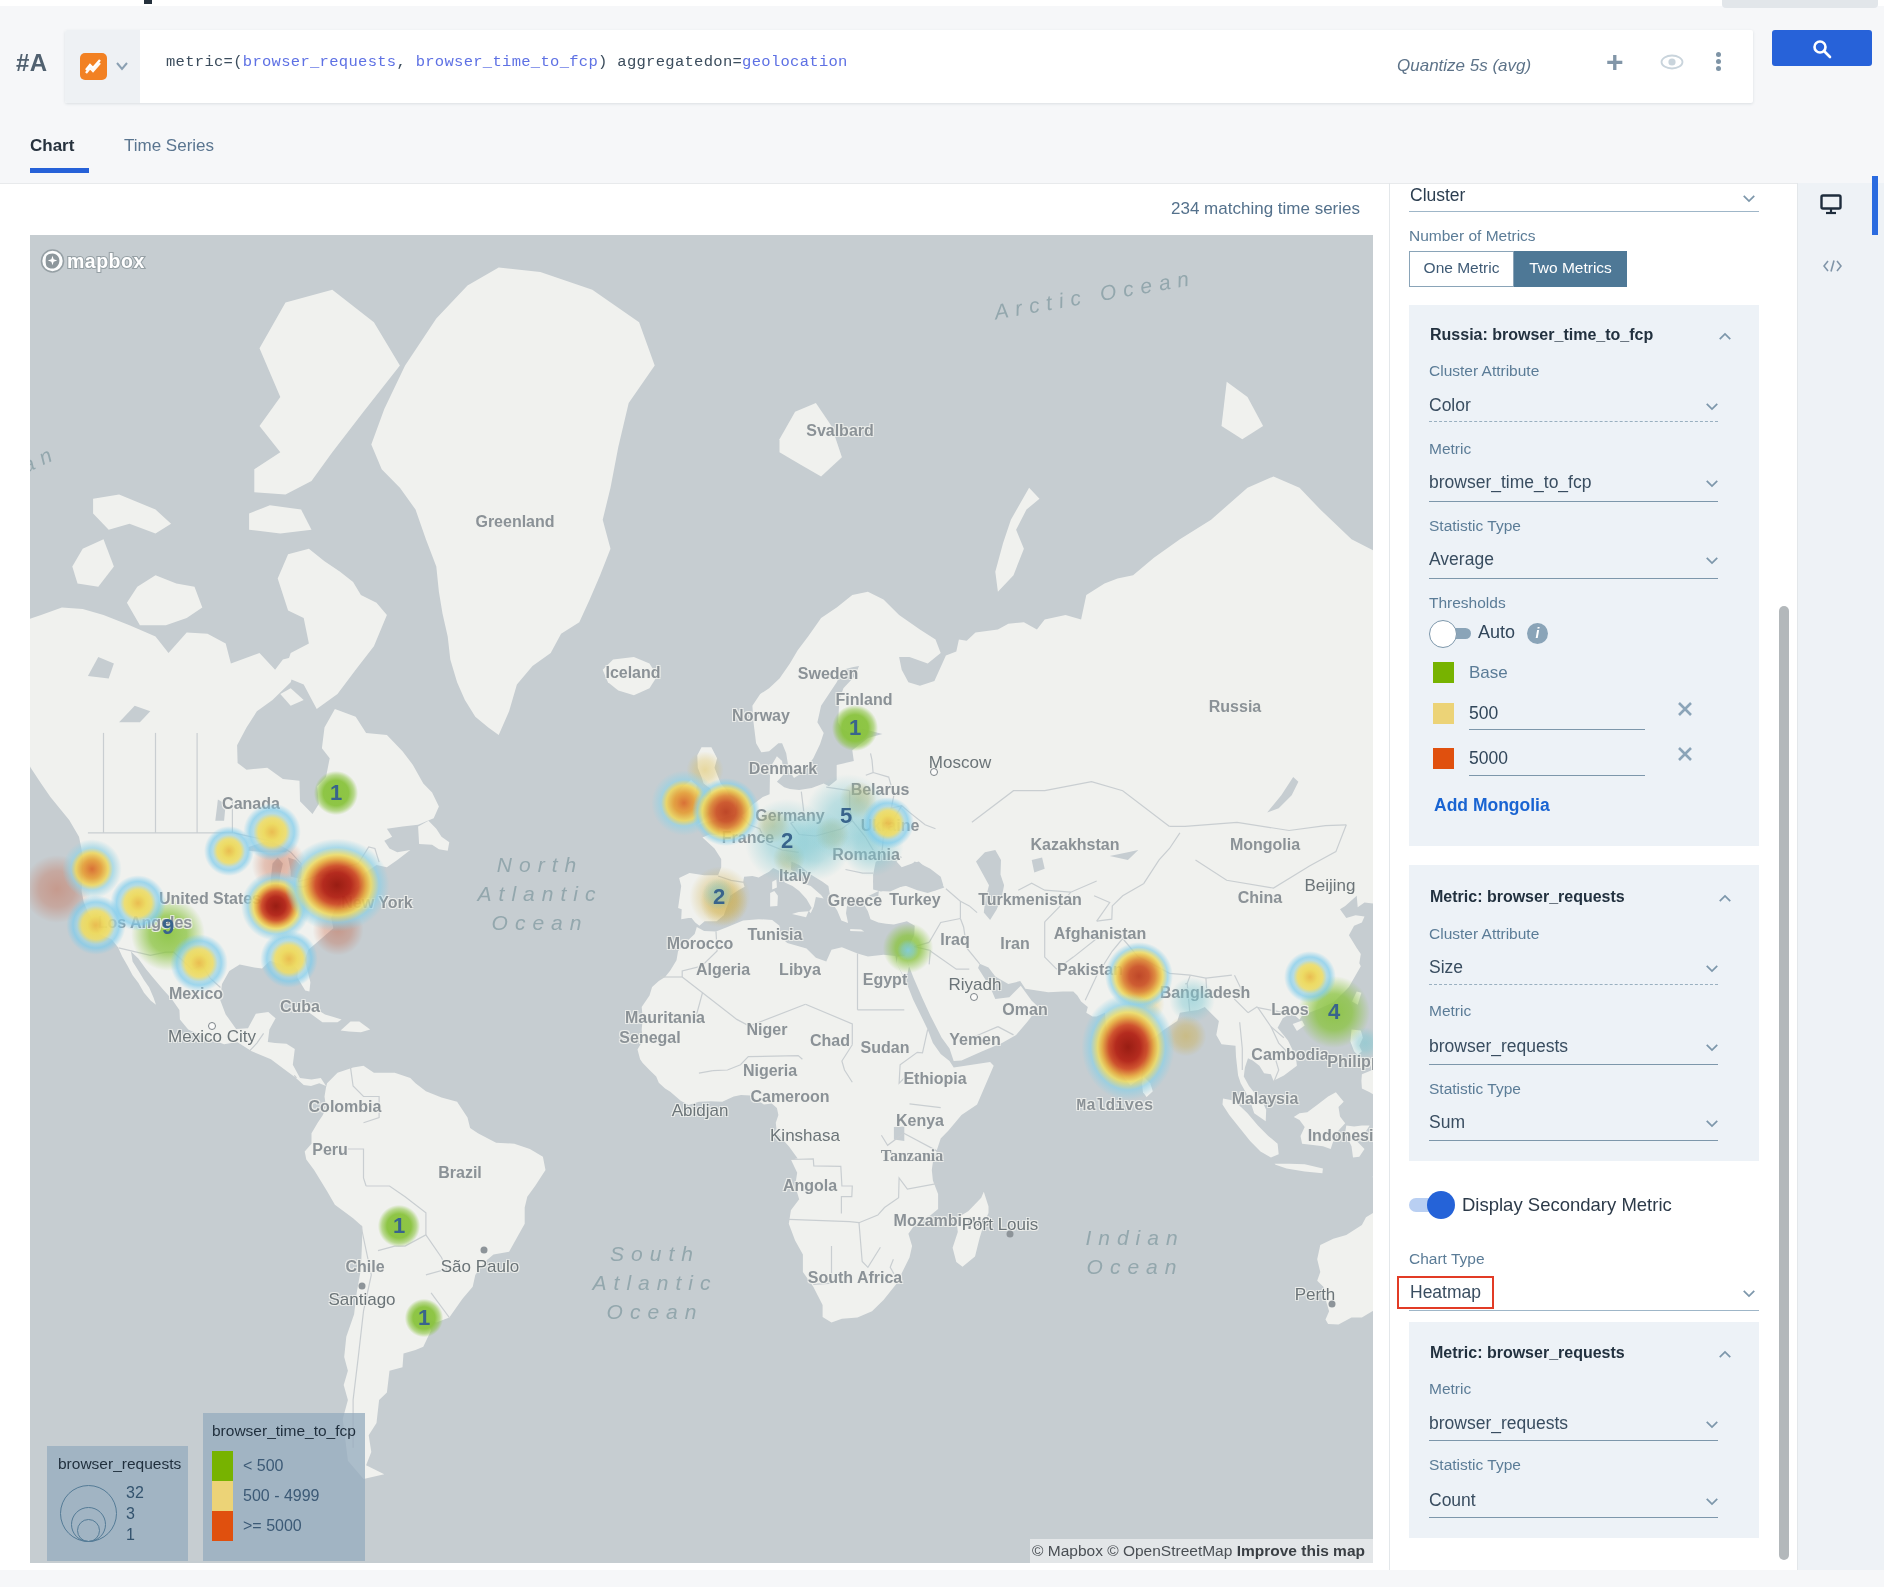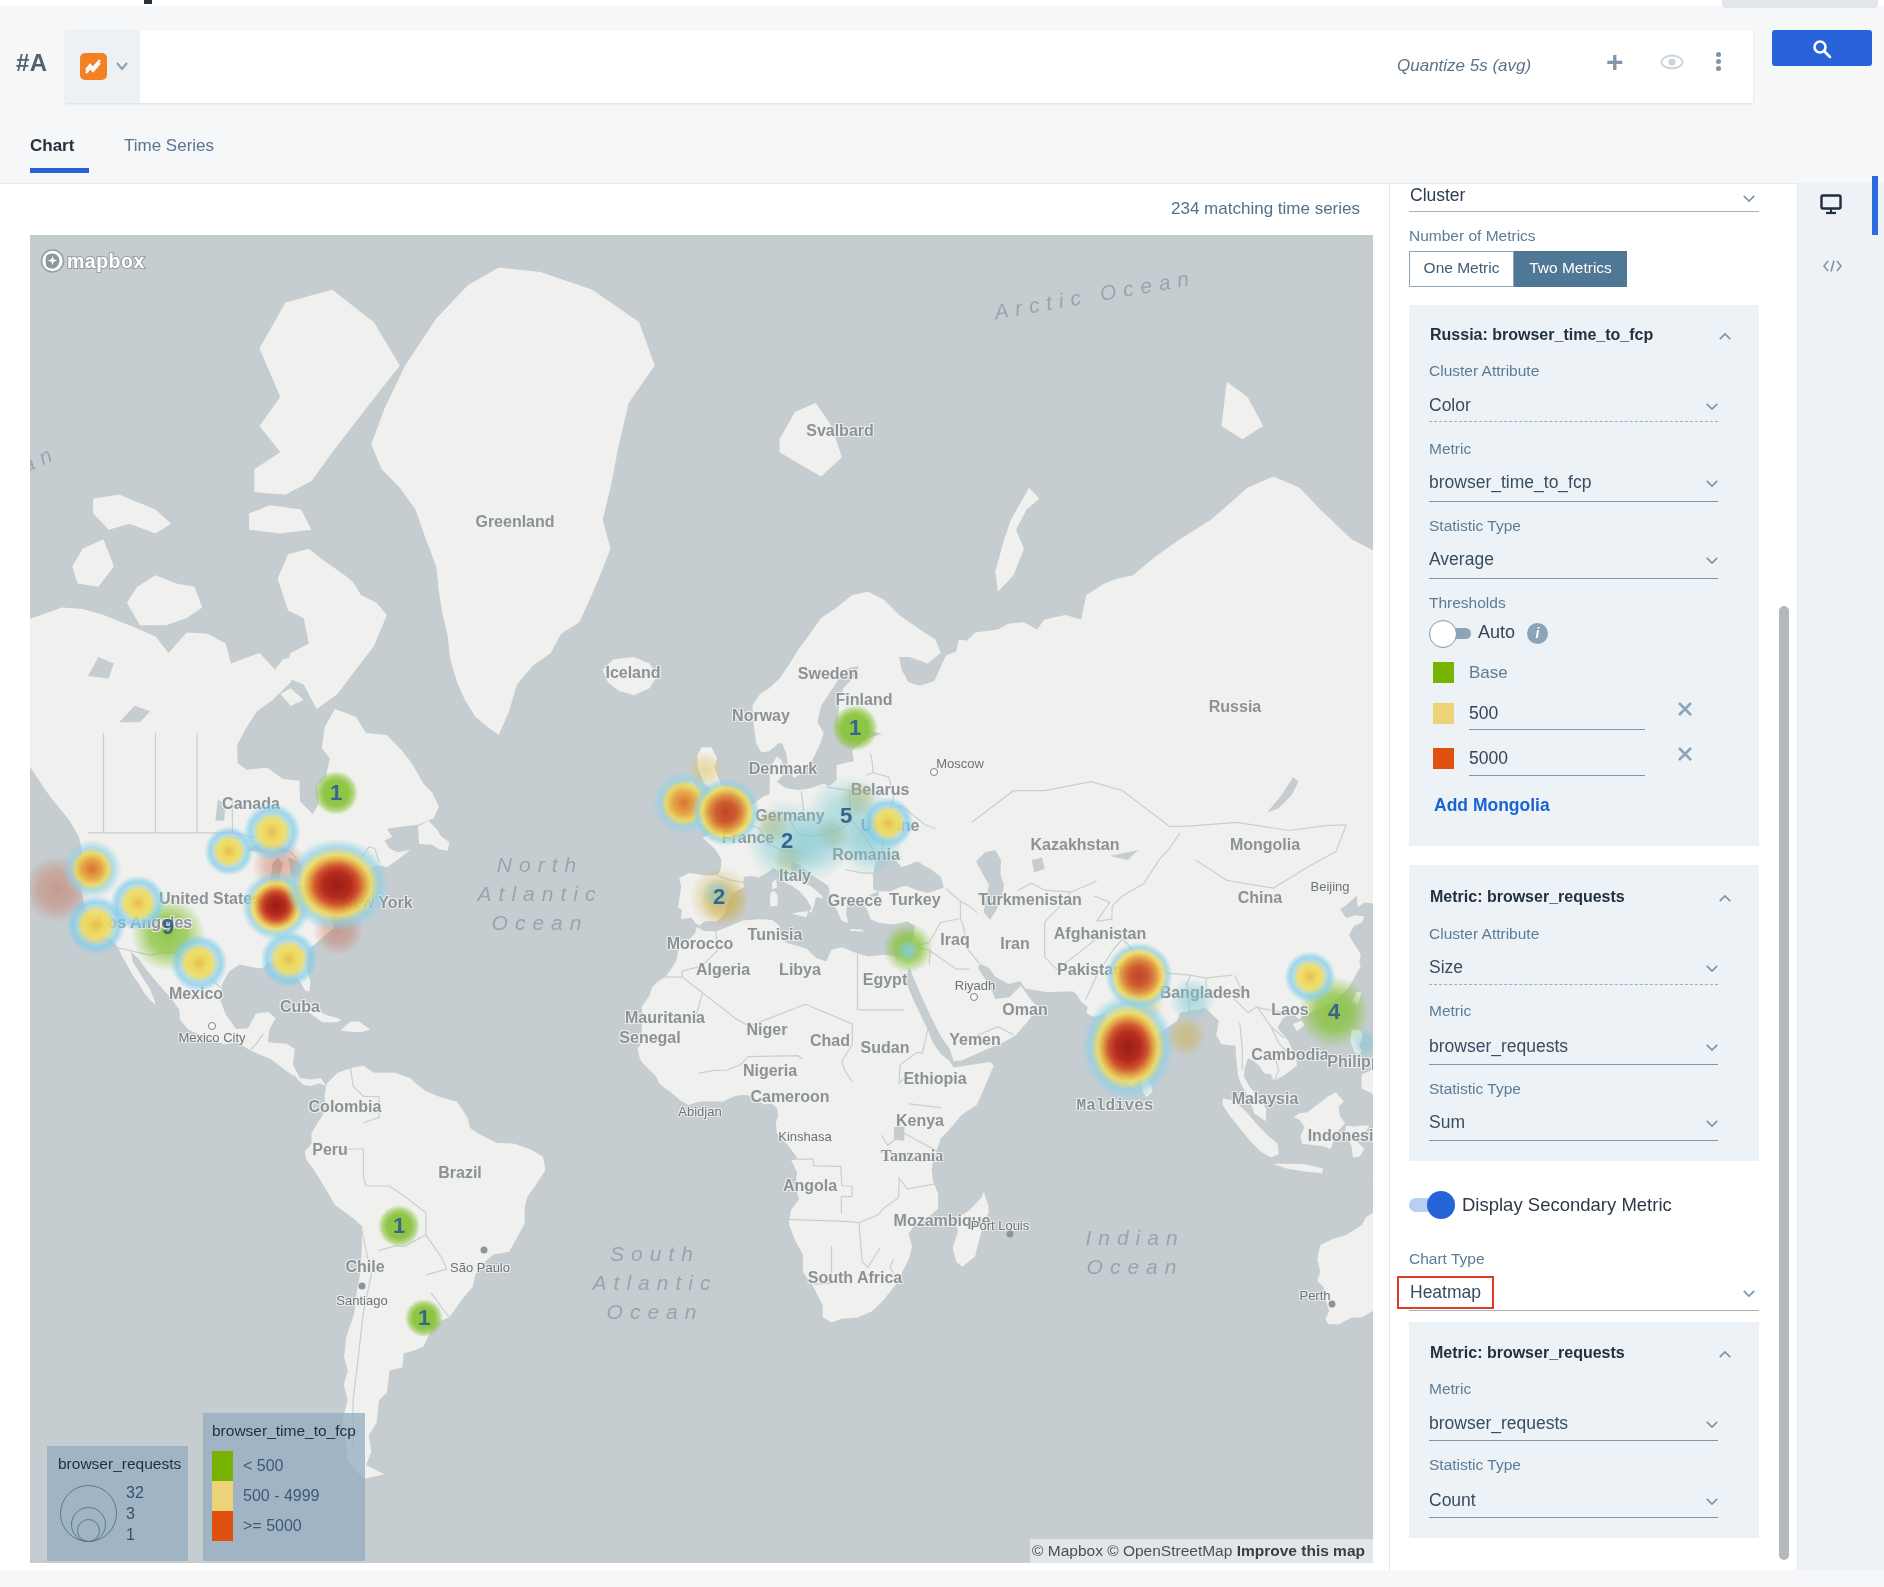--- a/index.html
+++ b/index.html
@@ -37,21 +37,21 @@
 #railbg { left:1798px; top:183px; width:86px; height:1387px; background:#eef2f6; }
 #railblue { left:1872px; top:176px; width:6px; height:59px; background:#2b6be0; }
 #sbthumb { left:1779px; top:606px; width:10px; height:954px; background:#b3b8bb; border-radius:5px; }
 
 #map { left:30px; top:235px; width:1343px; height:1328px; background:#c6cdd1; overflow:hidden; }
 #map svg.base { position:absolute; left:0; top:0; }
 .blob { position:absolute; border-radius:50%; }
 .mlabel { position:absolute; z-index:10; white-space:nowrap; color:#8b9297; font-weight:bold; font-size:16px;
   text-shadow:-1px -1px 0 rgba(240,241,238,.8), 1px -1px 0 rgba(240,241,238,.8), -1px 1px 0 rgba(240,241,238,.8), 1px 1px 0 rgba(240,241,238,.8);
   transform:translate(-50%,-50%); }
-.mcity { position:absolute; z-index:10; white-space:nowrap; font-weight:normal; font-size:13px; transform:translate(-50%,-50%);
+.mcity { position:absolute; z-index:10; white-space:nowrap; font-weight:normal; font-size:17px; transform:translate(-50%,-50%);
   color:#6b7478; text-shadow:-1px -1px 0 rgba(240,241,238,.8), 1px -1px 0 rgba(240,241,238,.8), -1px 1px 0 rgba(240,241,238,.8), 1px 1px 0 rgba(240,241,238,.8); }
 .ocean { position:absolute; z-index:10; white-space:nowrap; color:#93a7ad; font-style:italic; font-size:21px; letter-spacing:7px; transform:translate(-50%,-50%); }
 .cnum { position:absolute; color:#39648c; font-weight:bold; font-size:22px; transform:translate(-50%,-50%); z-index:40; }
 .cdot { position:absolute; z-index:10; width:7px; height:7px; border-radius:50%; background:#8d9499; transform:translate(-50%,-50%); }
 .cring { position:absolute; z-index:10; width:8px; height:8px; border-radius:50%; border:1.6px solid #7d8489; background:rgba(255,255,255,0.7); transform:translate(-50%,-50%); }
 
 #leg1 { left:17px; top:1211px; width:141px; height:115px; background:rgba(148,171,189,0.75); z-index:60; }
 #leg1 .t { position:absolute; left:11px; top:9px; font-size:15.5px; color:#1f2e3c; }
 #leg2 { left:173px; top:1178px; width:162px; height:148px; background:rgba(148,171,189,0.75); z-index:60; }
 #leg2 .t { position:absolute; left:9px; top:9px; font-size:15.5px; color:#1f2e3c; }
@@ -85,20 +85,21 @@
     <div class="abs" id="qiconsq">
           <svg width="19" height="19" viewBox="0 0 19 19">
             <polyline points="2,13 6,8 9,11 16,3" fill="none" stroke="#fff" stroke-width="2.4"></polyline>
             <polyline points="2,16 6,11 9,14 16,6" fill="none" stroke="#fff" stroke-width="2.4" opacity="0.95"></polyline>
           </svg>
         </div>
     <svg class="abs" id="qicondd" viewBox="0 0 14 14">
           <polyline points="2,4 7,10 12,4" fill="none" stroke="#8ba0b2" stroke-width="2"></polyline>
         </svg>
   </div>
+  <div class="abs" id="qtext">metric=(<span class="b">browser_requests</span>, <span class="b">browser_time_to_fcp</span>) aggregatedon=<span class="b">geolocation</span></div>
   <div class="abs" id="quantize">Quantize 5s (avg)</div>
   <div class="abs" id="plusic">+</div>
   <svg class="abs" id="eyeic" width="24" height="16" viewBox="0 0 24 16">
         <ellipse cx="12" cy="8" rx="10.5" ry="6.5" fill="none" stroke="#c9d4dc" stroke-width="1.8"></ellipse>
         <circle cx="12" cy="8" r="3.6" fill="#c9d4dc"></circle>
       </svg>
   <div class="abs" id="kebab">
         <div class="kdot"></div>
         <div class="kdot"></div>
         <div class="kdot"></div>

